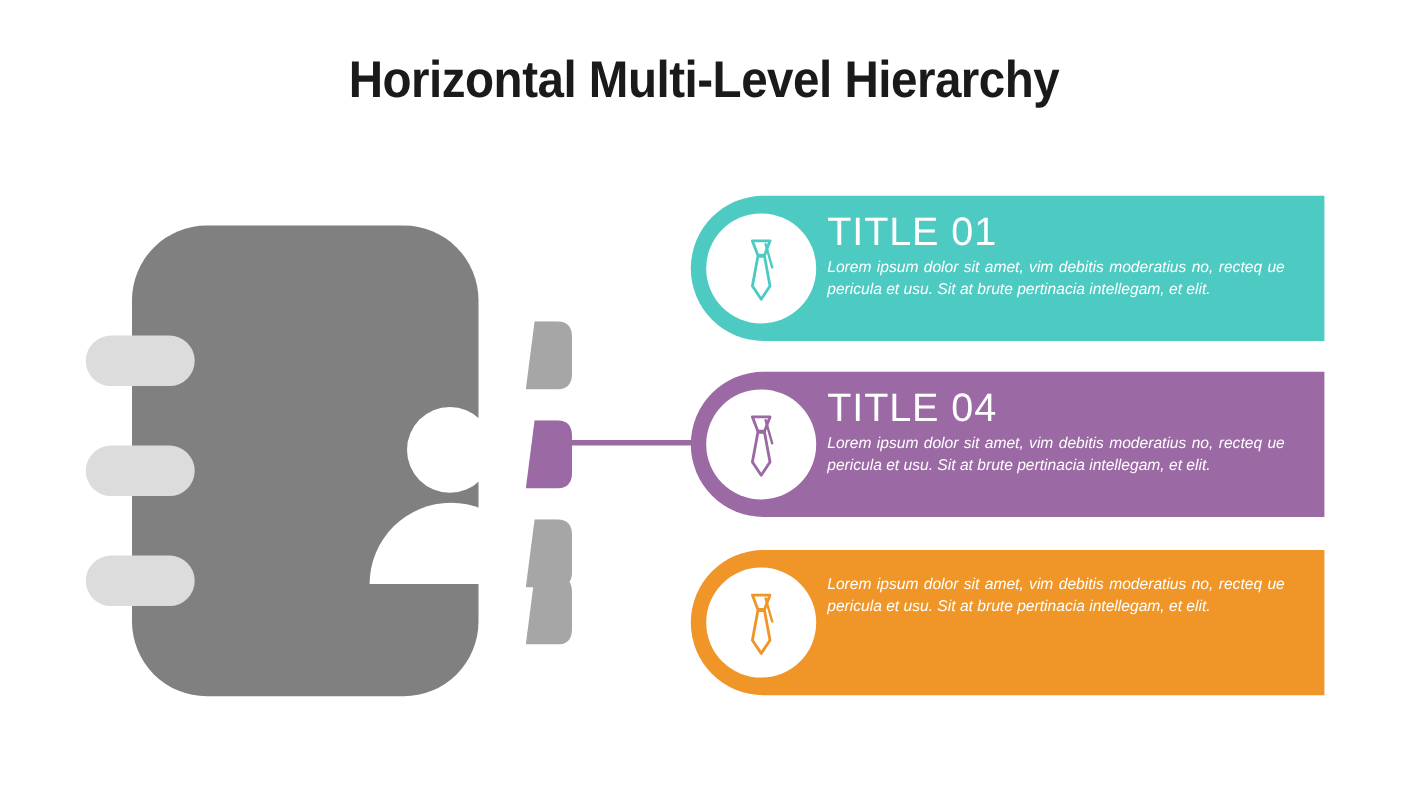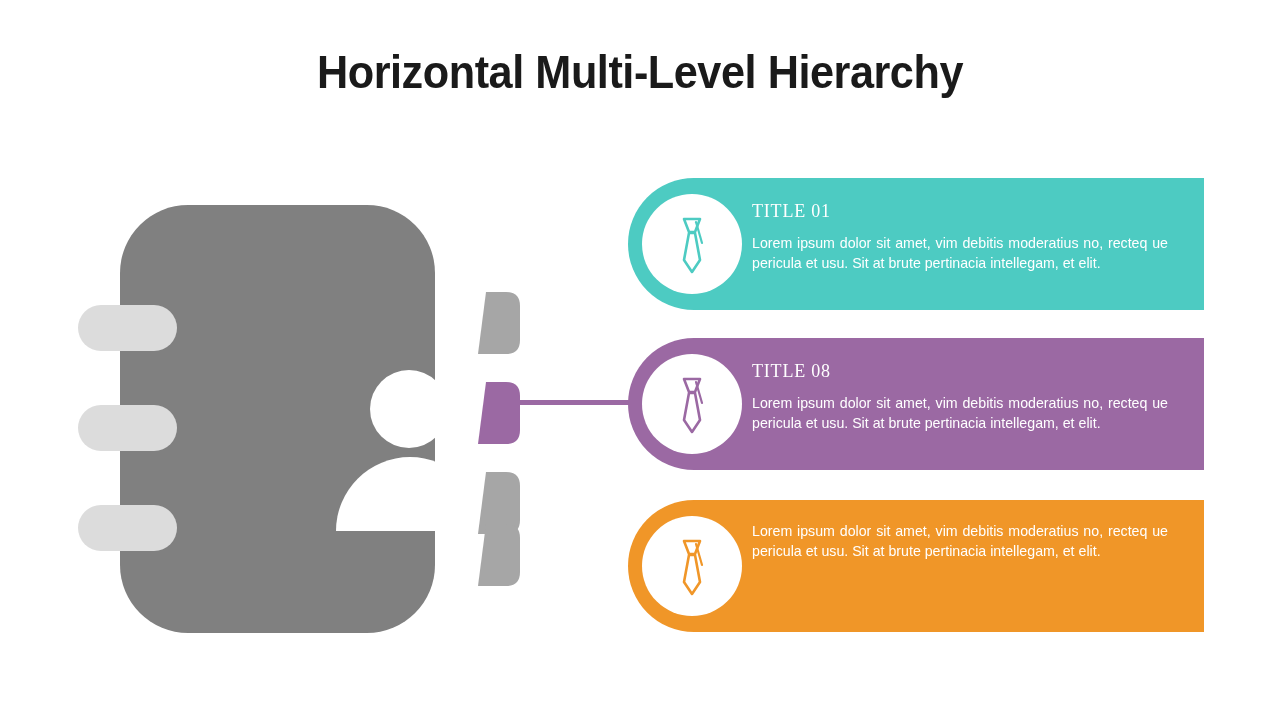--- a/index.html
+++ b/index.html
@@ -145,36 +145,37 @@
     top: 22px;
   }
 
   .card-text {
     position: absolute;
     left: 124px;
     top: 16px;
     right: 36px;
   }
   .card-title {
-    font-family: Liberation Serif, serif;
-    font-size: 18px;
+    font-family: Liberation Sans, sans-serif;
+    font-size: 36px;
     font-weight: normal;
     color: #ffffff;
     letter-spacing: 0.8px;
     line-height: 34px;
     white-space: nowrap;
   }
   .card-desc {
     margin-top: 5px;
     font-family: "Liberation Sans", sans-serif;
     font-size: 14.2px;
     color: #ffffff;
     line-height: 20px;
     text-align: justify;
     width: 416px;
+    font-style: italic;
   }
 </style>
 </head>
 <body>
 
 <div class="page-title">Horizontal Multi-Level Hierarchy</div>
 
 <div class="book-wrap">
   <div class="tab-notch tn1"></div>
   <div class="tab-notch tn2"></div>
@@ -228,21 +229,21 @@
 
 <div class="card card-2">
   <div class="card-circle">
     <svg width="42" height="60" viewBox="0 0 42 60">
       <path d="M13,3 L29,3 L24,16 L18,16 Z" fill="none" stroke="#9b69a3" stroke-width="2.6" stroke-linejoin="round"></path>
       <path d="M18,17 L13,44 L21,56 L29,44 L24,17 Z" fill="none" stroke="#9b69a3" stroke-width="2.6" stroke-linejoin="round"></path>
       <path d="M25,6 L31,27" fill="none" stroke="#9b69a3" stroke-width="2.2" stroke-linecap="round"></path>
     </svg>
   </div>
   <div class="card-text">
-    <div class="card-title">TITLE 08</div>
+    <div class="card-title">TITLE 04</div>
     <div class="card-desc">Lorem ipsum dolor sit amet, vim debitis moderatius no, recteq ue pericula et usu. Sit at brute pertinacia intellegam, et elit.</div>
   </div>
 </div>
 
 <div class="card card-3">
   <div class="card-circle">
     <svg width="42" height="60" viewBox="0 0 42 60">
       <path d="M13,3 L29,3 L24,16 L18,16 Z" fill="none" stroke="#f09628" stroke-width="2.6" stroke-linejoin="round"></path>
       <path d="M18,17 L13,44 L21,56 L29,44 L24,17 Z" fill="none" stroke="#f09628" stroke-width="2.6" stroke-linejoin="round"></path>
       <path d="M25,6 L31,27" fill="none" stroke="#f09628" stroke-width="2.2" stroke-linecap="round"></path>

